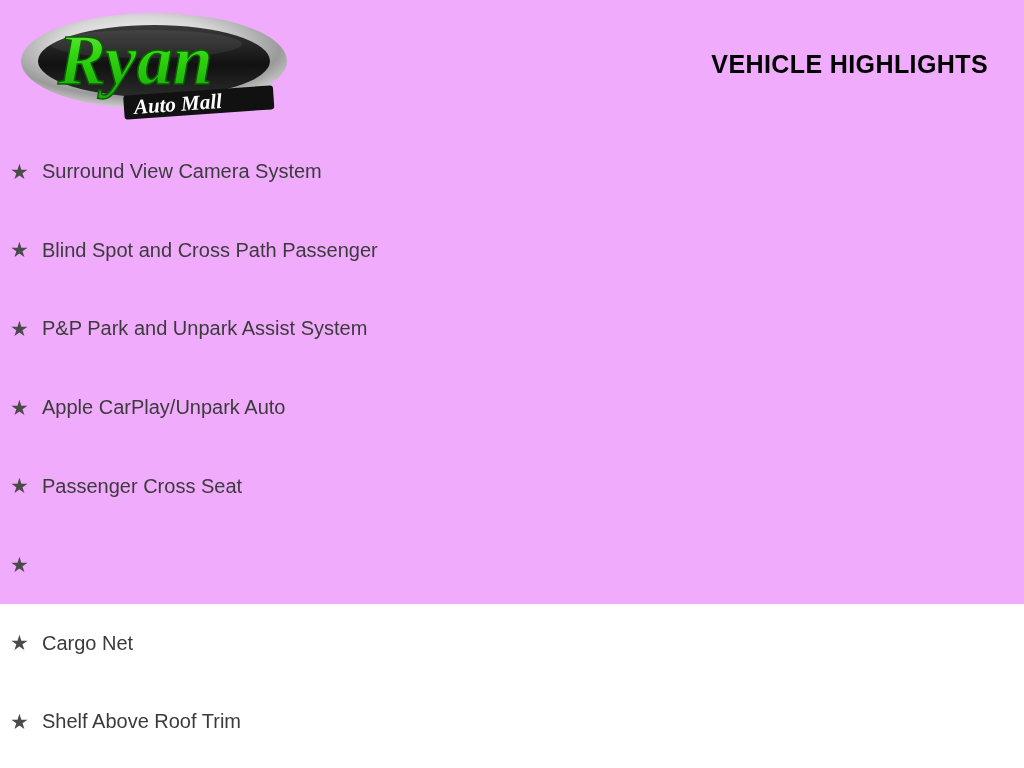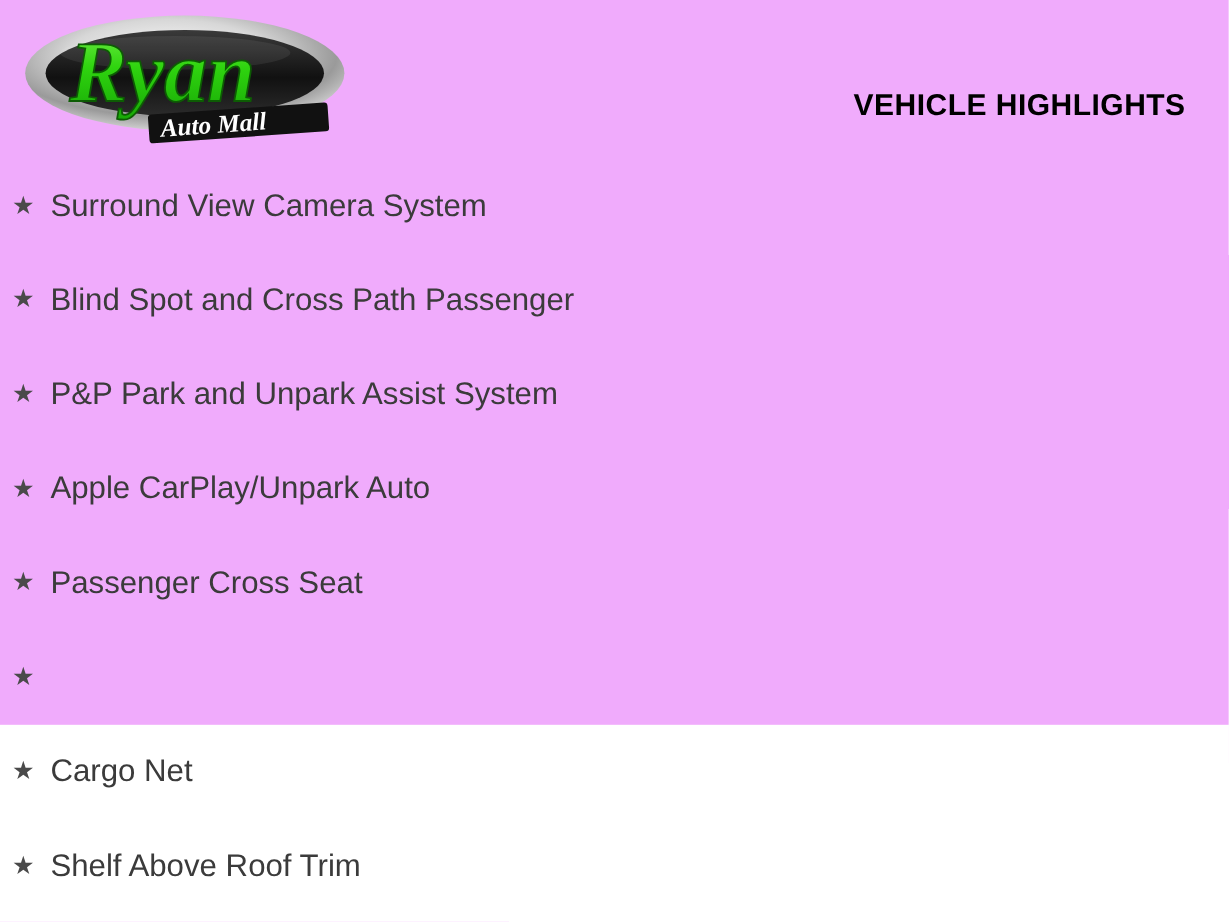--- a/index.html
+++ b/index.html
@@ -36,21 +36,20 @@
 
   .headline {
     position: absolute;
     right: 36px;
     top: 50px;
     font-size: 25px;
     font-weight: bold;
     letter-spacing: 0.4px;
     color: #000000;
     white-space: nowrap;
-    margin-top: 24px;
   }
 
   
   .highlights {
     position: absolute;
     left: 0;
     top: 132px;
     width: 1024px;
   }
 
@@ -64,21 +63,21 @@
   .bullet {
     width: 32px;
     flex: 0 0 32px;
     font-size: 21px;
     line-height: 1;
     color: #4a4a4a;
     text-align: left;
   }
 
   .item-label {
-    font-size: 26px;
+    font-size: 20px;
     color: #3b3b3b;
     line-height: 1.2;
     white-space: nowrap;
   }
 </style>
 </head>
 <body>
 
 <div class="page">
 

